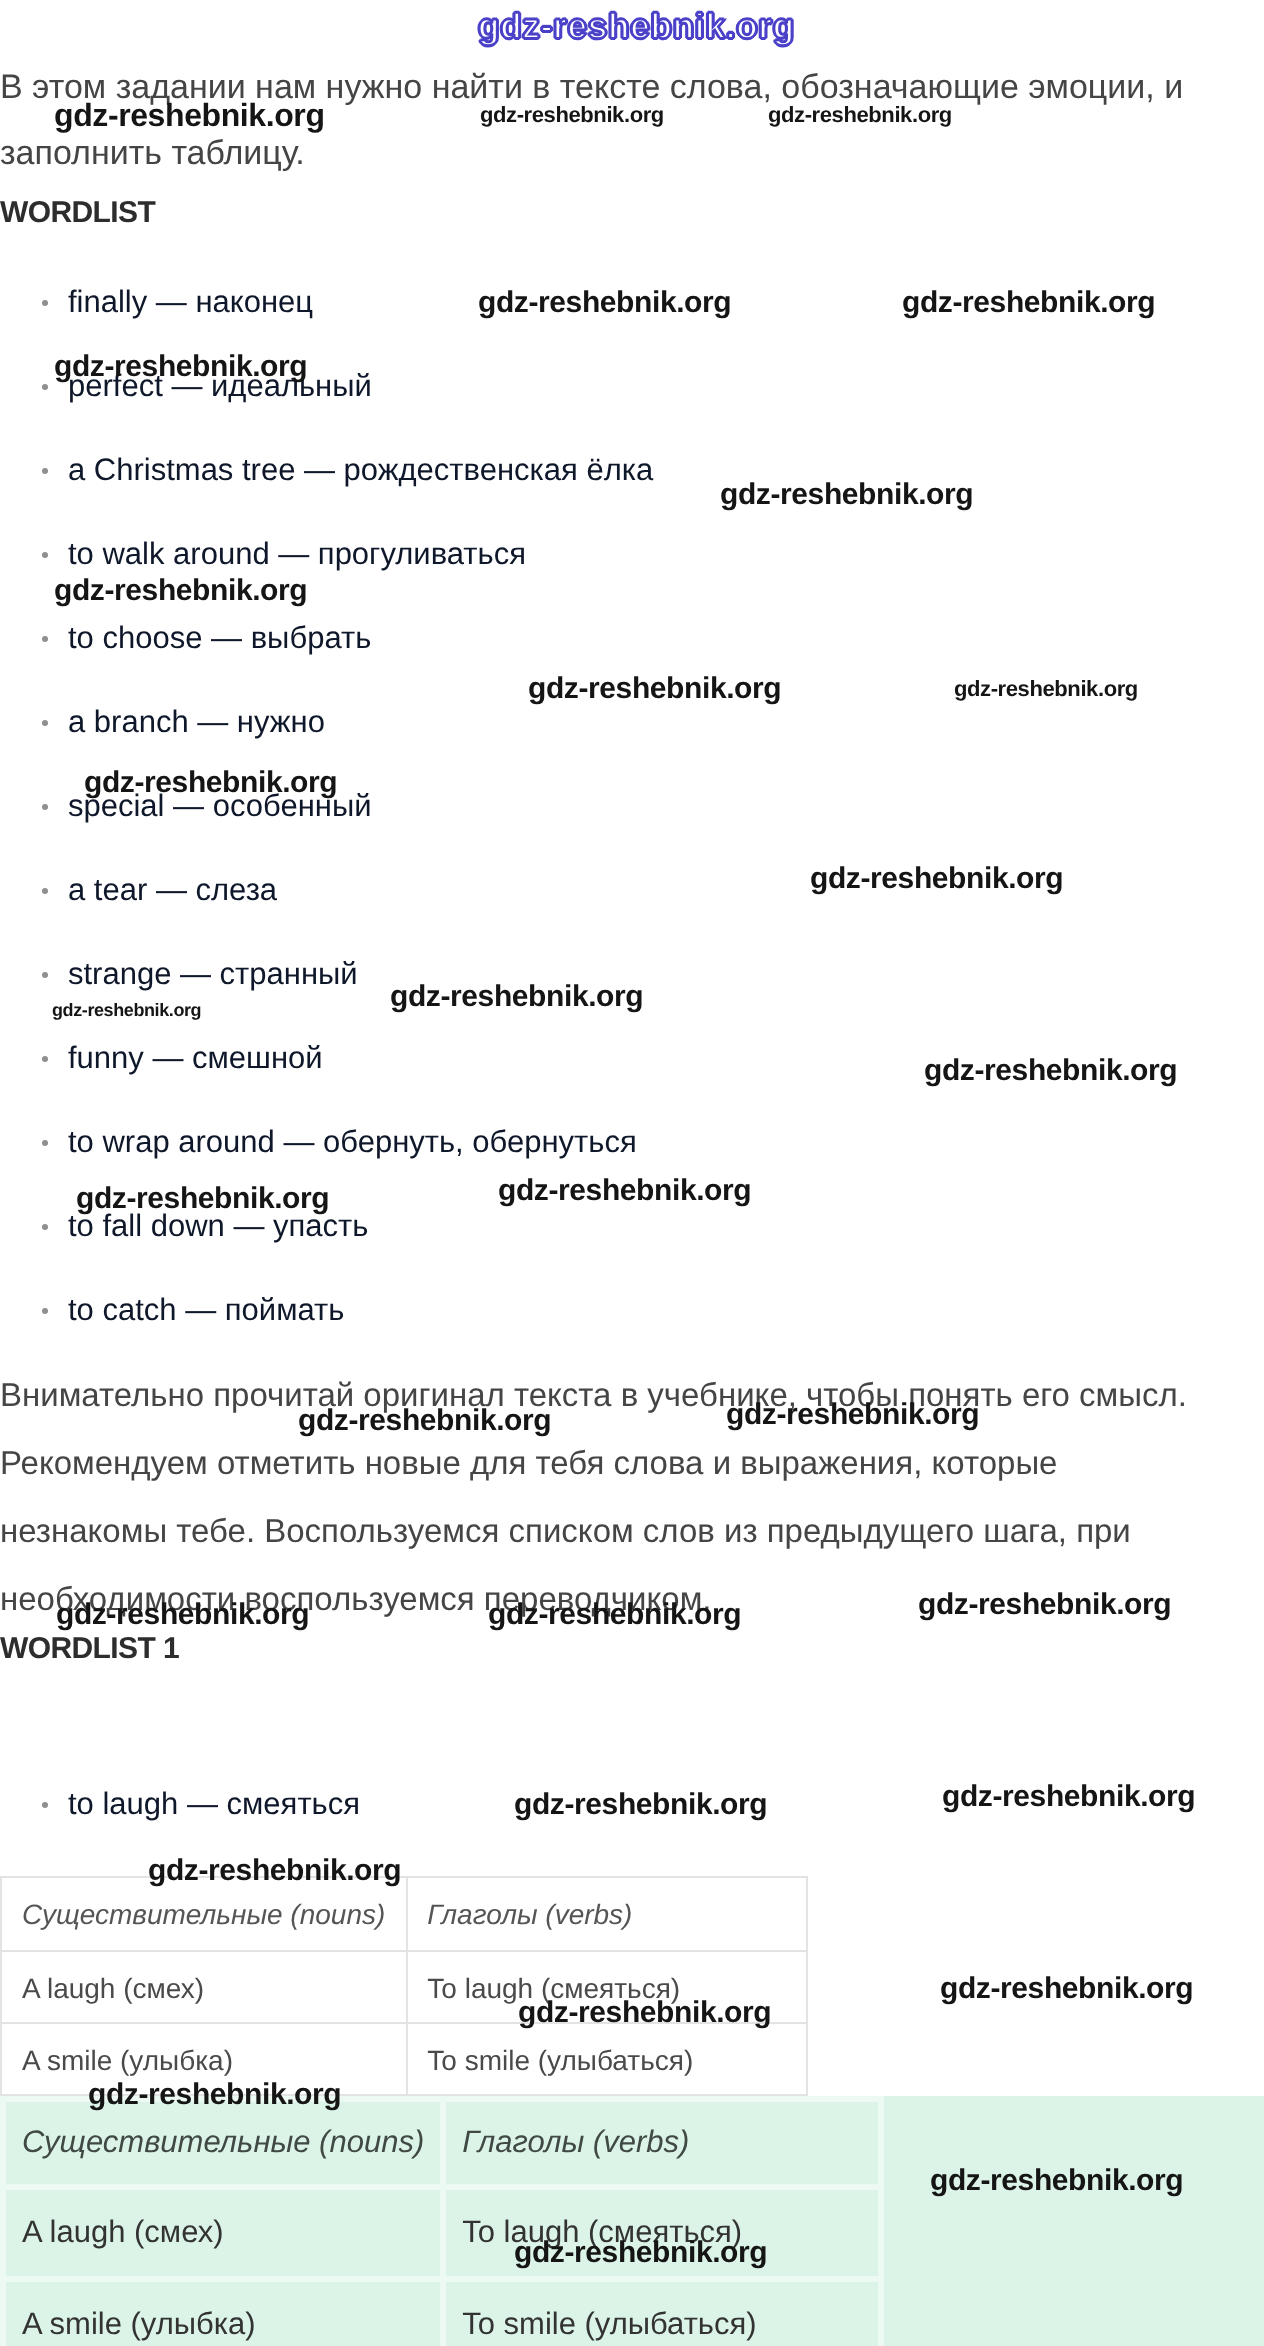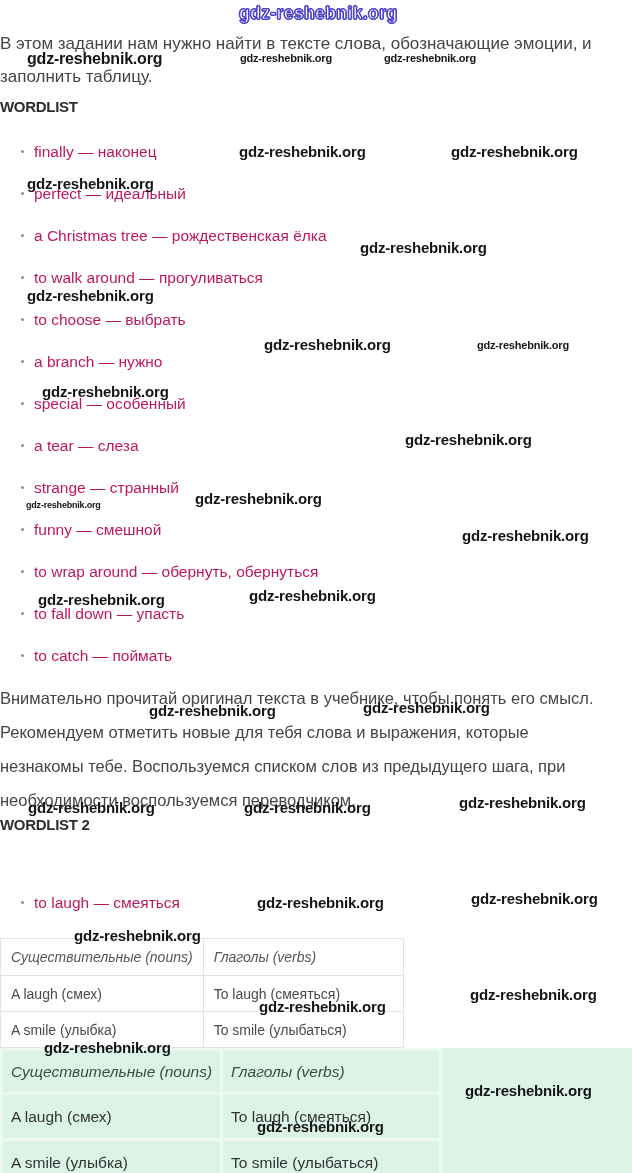--- a/index.html
+++ b/index.html
@@ -18,21 +18,21 @@
     color:#2d2d2d; letter-spacing:-0.3px;text-align:right;
   }
   .sec-1 { top:98px; }
   .sec-2 { top:816px; }
   
   ul.wl { position:absolute; left:0; margin:0; padding:0; list-style:none; }
   .wl-1 { top:143px; }
   .wl-2 { top:894px; }
   ul.wl li {
     position:relative; height:42px; padding-left:34px;
-    font-size:15.5px; line-height:17px; color:#be185d; white-space:nowrap;
+    font-size:15.5px; line-height:17px; color:#0f172a; white-space:nowrap;
   }
   .wl-2 li { height:43px; }
   ul.wl li .dot {
     position:absolute; left:21px; top:7px; width:3px; height:3px;
     border-radius:50%; background:#8f8f8f;
   }
   
   table.t1 { position:absolute; top:938px; left:0; border-collapse:collapse; background:#fff; }
   table.t1 td {
     border:1px solid #e3e3e3; font-size:14px; color:#4a4a4a;
@@ -97,21 +97,21 @@
     <li><span class="dot"></span><span>to catch — поймать</span></li>
   </ul>
 
   <div class="para instr">
     <div class="line">Внимательно прочитай оригинал текста в учебнике, чтобы понять его смысл.</div>
     <div class="line">Рекомендуем отметить новые для тебя слова и выражения, которые</div>
     <div class="line">незнакомы тебе. Воспользуемся списком слов из предыдущего шага, при</div>
     <div class="line">необходимости воспользуемся переводчиком.</div>
   </div>
 
-  <div class="sec-title sec-2">WORDLIST 2</div>
+  <div class="sec-title sec-2">WORDLIST 1</div>
 
   <ul class="wl wl-2">
     <li><span class="dot"></span><span>to laugh — смеяться</span></li>
   </ul>
 
   <table class="t1">
     <tbody>
         <tr class="hd">
       <td class="c1">Существительные (nouns)</td>
       <td class="c2">Глаголы (verbs)</td>

